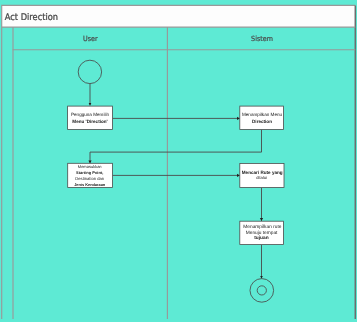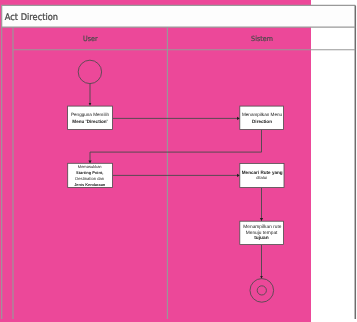--- a/index.html
+++ b/index.html
@@ -1,18 +1,18 @@
 <!DOCTYPE html>
 <html><head>
 <meta charset="utf-8">
 <title>Act Direction</title>
 <style>
   html,body{margin:0;padding:0;background:#ffffff;}
   body{width:357px;height:322px;overflow:hidden;font-family:"Liberation Sans",sans-serif;}
-  #stage{position:relative;width:311px;height:322px;background:#ec4899;-webkit-font-smoothing:antialiased;}
+  #stage{position:relative;width:357px;height:322px;background:#5eead4;-webkit-font-smoothing:antialiased;}
   svg text{-webkit-font-smoothing:antialiased;text-rendering:geometricPrecision;}
   svg{display:block;}
   .frameline{stroke:#999999;stroke-width:1.15;fill:none;}
   .nodebox{fill:#ffffff;stroke:#4b4b4b;stroke-width:0.8;}
   .conn{stroke:#4a4a4a;stroke-width:0.9;fill:none;}
   .ntxt{font-family:"Liberation Sans",sans-serif;font-size:4.6px;fill:#202020;text-anchor:middle;}
   .ntxt.b{font-weight:bold;}
   .ntxt.s{font-size:4px;}
   .ntxt.g{font-size:4.8px;}
   .ntxt.s3{font-size:4.15px;}

